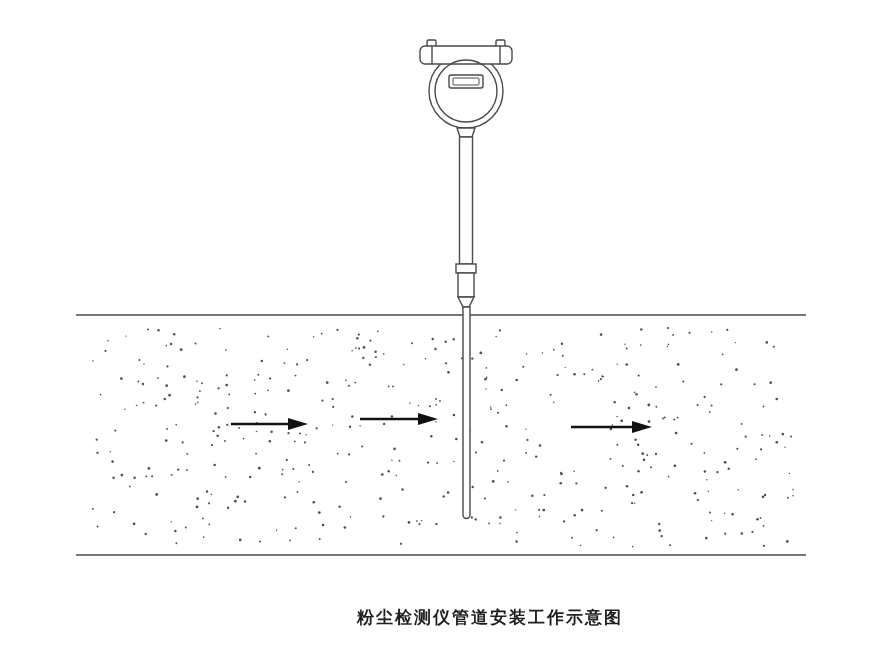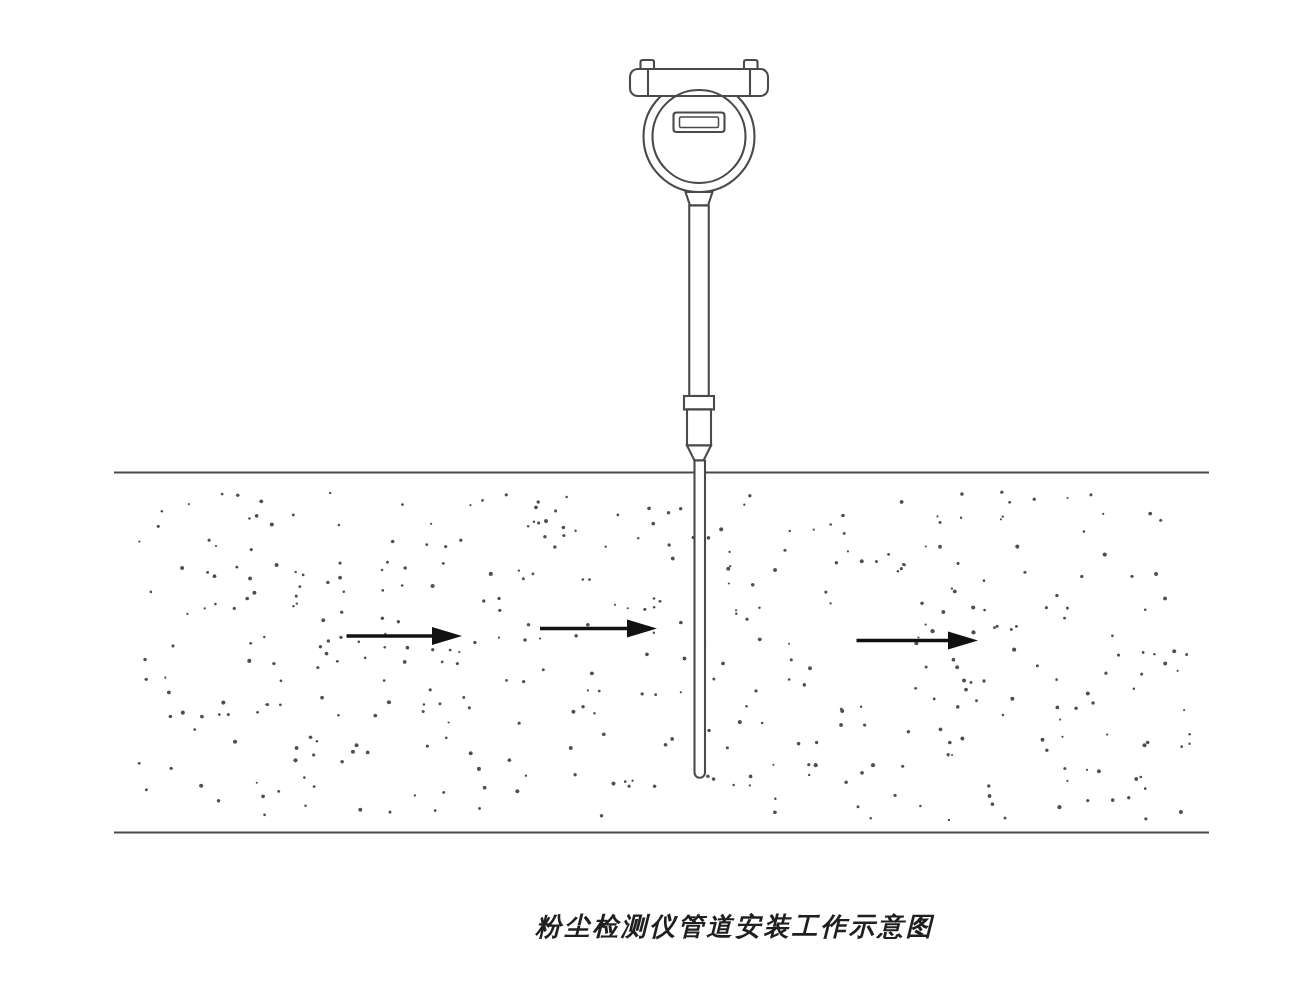--- a/index.html
+++ b/index.html
@@ -7,21 +7,20 @@
     padding: 0;
     background: #ffffff;
   }
   .canvas {
     position: relative;
     width: 876px;
     height: 662px;
     background: #ffffff;
     font-family: "Liberation Sans", sans-serif;
     overflow: hidden;
-    font-style: italic;
   }
   .canvas svg {
     position: absolute;
     top: 0;
     left: 0;
   }
   .caption {
     position: absolute;
     left: 102px;
     width: 776px;

